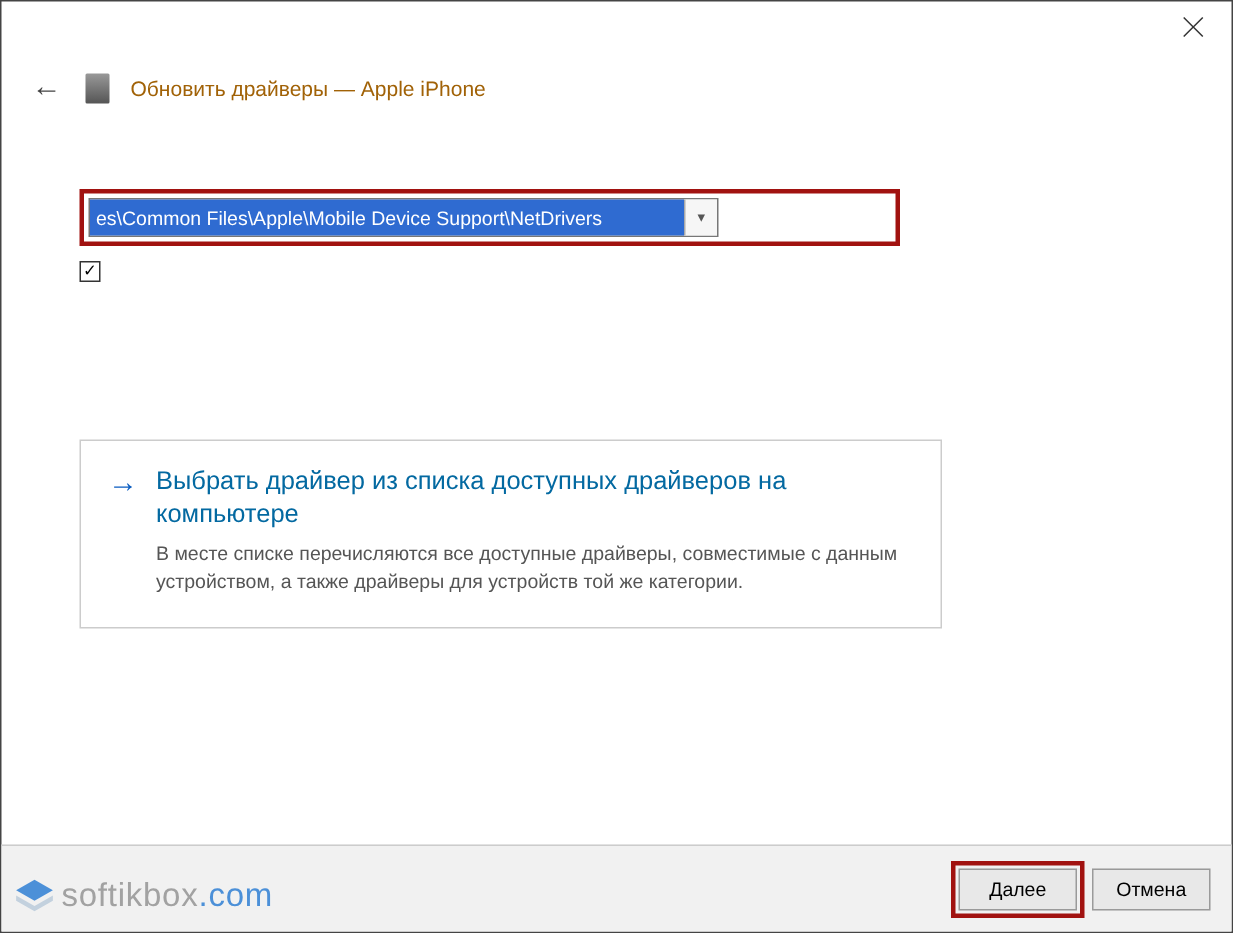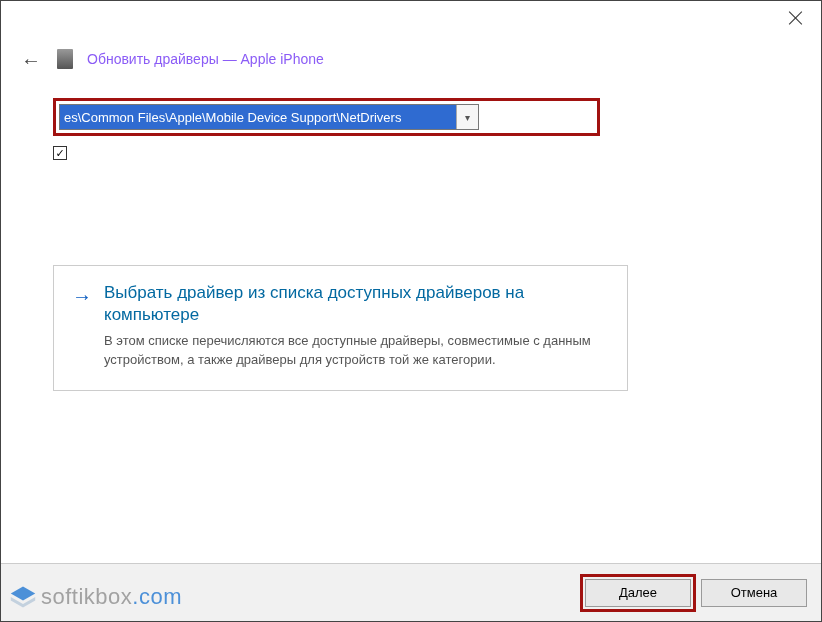--- a/index.html
+++ b/index.html
@@ -56,41 +56,42 @@
     text-align: center;
   }
   .device-icon {
     width: 16px; height: 20px;
     background: linear-gradient(#999,#555);
     border-radius: 1px;
     position: relative;
   }
   .header-title {
     font-size: 14px;
-    color: #8b5cf6;
+    color: #a16207;
   }
 
   .content {
     padding: 28px 52px 0 52px;
   }
   .page-heading {
     font-size: 20px;
     color: #0b4ea2;
     font-weight: 400;
     margin: 18px 0 34px 0;
   }
   .label-row {
     font-size: 13px;
     margin-bottom: 10px;
     color: #222;
   }
   .highlight-box {
     padding: 3px;
     margin-bottom: 10px;
     width: 547px;
+    margin-top: 28px;
   }
   .highlight-red {
     border: 3px solid #a11210;
   }
   .path-row {
     display: flex;
     gap: 12px;
     align-items: center;
   }
   .combo {
@@ -184,21 +185,21 @@
     display: flex;
     align-items: center;
     justify-content: flex-end;
     padding: 0 14px;
     gap: 10px;
   }
   .footer-btn {
     border: 1px solid #9a9a9a;
     background: #e8e8e8;
     height: 28px;
-    width: 106px;
+    width: 79px;
     font-size: 13px;
     cursor: pointer;
     font-family: inherit;
   }
   .footer-btn-highlight {
     outline: 3px solid #a11210;
     outline-offset: 2px;
   }
 
   .watermark {
@@ -249,21 +250,21 @@
     </div>
 
     <div class="checkbox-row">
       <span class="checkbox">✓</span>
     </div>
 
     <div class="option-block">
       <div class="option-arrow">→</div>
       <div>
         <div class="option-title">Выбрать драйвер из списка доступных драйверов на компьютере</div>
-        <div class="option-desc">В этом списке перечисляются все доступные драйверы, совместимые с данным устройством, а также драйверы для устройств той же категории.</div>
+        <div class="option-desc">В месте списке перечисляются все доступные драйверы, совместимые с данным устройством, а также драйверы для устройств той же категории.</div>
       </div>
     </div>
   </div>
 
   <div class="footer">
     <div class="watermark">
       <div class="wm-logo">
         <svg viewBox="0 0 32 32" width="28" height="28">
           <polygon points="16,4 30,12 16,20 2,12" fill="#3b86d6"></polygon>
           <polygon points="2,16 16,24 30,16 30,20 16,28 2,20" fill="#bfcedd"></polygon>

